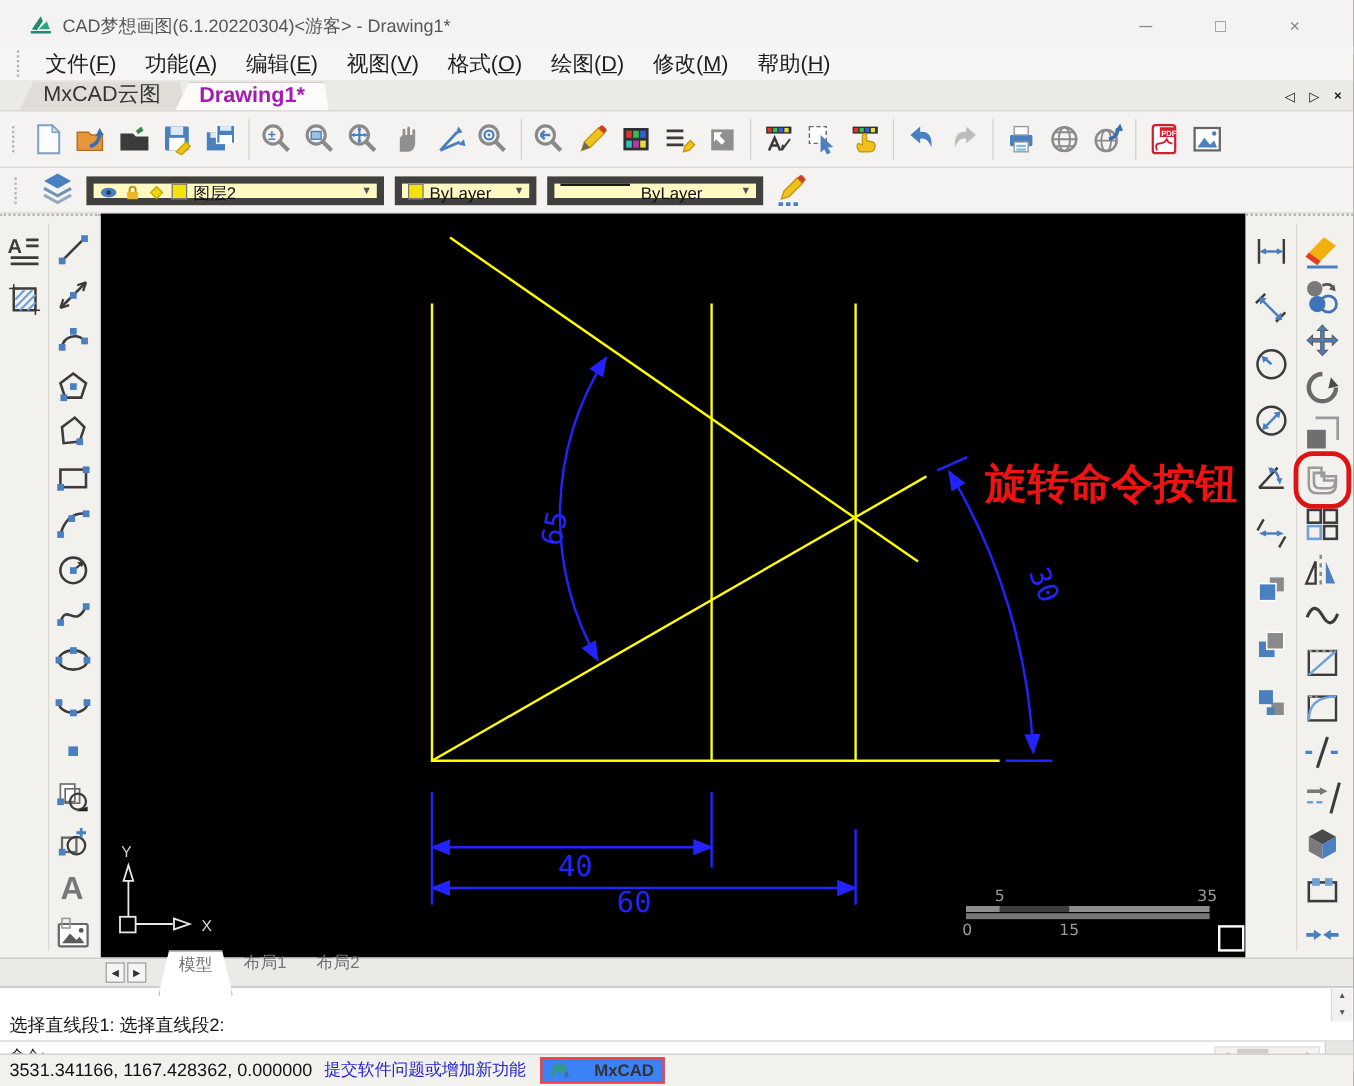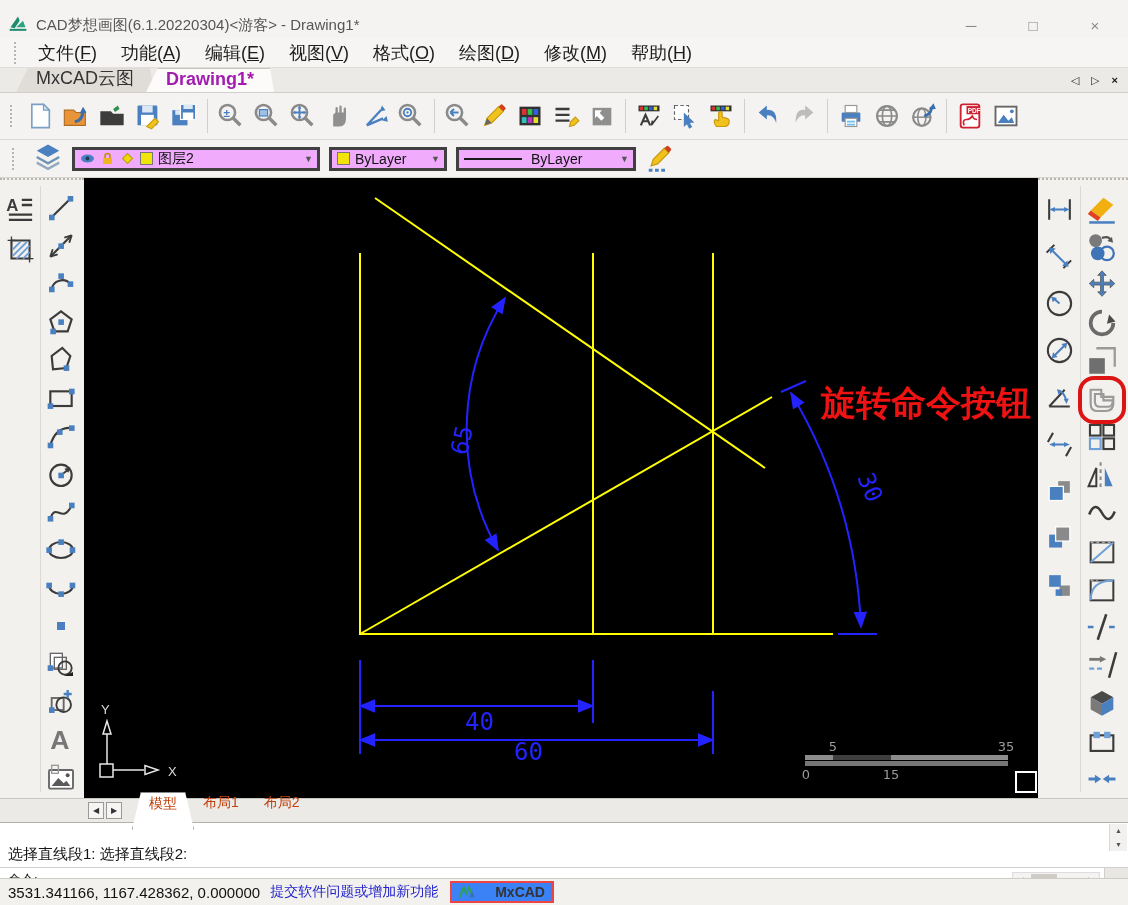--- a/index.html
+++ b/index.html
@@ -1,19 +1,19 @@
 <!DOCTYPE html>
 <html><head>
 <meta charset="utf-8">
 <style>
 *{box-sizing:border-box;margin:0;padding:0}
 html,body{width:1128px;height:905px}
 body{position:relative;background:#f0efec;font-family:"Liberation Sans","DejaVu Sans",sans-serif;overflow:hidden;font-size:14px}
 
-.titlebar{position:absolute;left:0;top:0;width:1128px;height:52px;background:#f4f3f1;border-bottom:1px solid #4d7c0f;display:flex;align-items:center;padding:0 8px}
+.titlebar{position:absolute;left:0;top:0;width:1128px;height:52px;background:#f4f3f1;border-bottom:7px solid #4d7c0f;display:flex;align-items:center;padding:0 24px}
 .title-text{color:#565656;font-size:15px;margin-left:8px;white-space:nowrap}
 .win-controls{margin-left:auto;display:flex;align-items:center;gap:44px;color:#8a8a8a;font-size:15px;padding-right:16px}
 .win-btn{width:18px;text-align:center;cursor:default}
 
 .menubar{position:absolute;left:0;top:38px;width:1128px;height:30px;background:#f6f5f3;border-bottom:1px solid #e2dfdb;display:flex;align-items:center;padding-left:14px}
 .grip{width:4px;height:22px;border-left:2px dotted #b8b4ae;margin-right:8px}
 .menu-item{font-size:18px;color:#1d1d1d;padding:4px 12px;white-space:nowrap}
 .menu-item u{text-decoration:underline}
 
 .doctabs{position:absolute;left:0;top:68px;width:1128px;height:25px;background:#eceae7;border-bottom:1px solid #d2cfca;display:flex;align-items:flex-end;padding-left:16px}
@@ -21,40 +21,40 @@
 .dtab.active{background:#fcfbfa;font-weight:bold;color:#a21caf;z-index:2;border-top:1px solid #c8c4bf}
 .dtab-controls{margin-left:auto;display:flex;align-items:center;gap:12px;padding-right:10px;font-size:11px;color:#1a1a1a;height:100%}
 
 .toolbar{position:absolute;left:0;top:93px;width:1128px;height:47px;background:#f4f3f1;border-bottom:1px solid #dcd8d3;display:flex;align-items:center;padding-left:10px}
 .tool{width:36px;height:40px;display:flex;align-items:center;justify-content:center}
 .tool svg{width:28px;height:28px}
 .vsep{width:1px;height:34px;background:#d2cfca;margin:0 5px}
 
 .layerbar{position:absolute;left:0;top:140px;width:1128px;height:38px;background:#f4f3f1;border-bottom:1px solid #d8d4cf;display:flex;align-items:center;padding-left:12px;gap:9px}
 .lb-icon svg{width:30px;height:30px}
-.dropdown{height:24px;background:#f0abfc;border:3px solid #404040;display:flex;align-items:center;font-size:14px;color:#111;padding:0 0 0 5px;gap:5px}
+.dropdown{height:24px;background:#fef9c3;border:6px solid #404040;display:flex;align-items:flex-start;font-size:14px;color:#111;padding:0 0 0 5px;gap:5px}
 .dd-layer{width:248px}.dd-color{width:118px}.dd-ltype{width:180px}
 .dd-chev{margin-left:auto;color:#555;font-size:9px;padding:0 4px;align-self:stretch;display:flex;align-items:center}
 .mini{width:15px;height:15px;display:inline-flex}
 .mini svg{width:15px;height:15px}
 .swatch{width:13px;height:13px;background:#f2e30a;border:1px solid #777}
 .ltline{width:58px;height:2px;background:#1a1a1a;margin-right:4px}
 
 .leftpanel{position:absolute;left:0;top:178px;width:84px;height:620px;background:#f2f1ee;border-top:2px dotted #b8b4ae}
 .rightpanel{position:absolute;left:1038px;top:178px;width:90px;height:620px;background:#f2f1ee;border-top:2px dotted #b8b4ae}
 .pdiv{position:absolute;top:6px;width:1px;height:606px;background:#dcd8d3}
 .ptool{position:absolute;display:flex;align-items:center;justify-content:center}
 .ptool svg{width:100%;height:100%}
 .red-ring{position:absolute;left:40px;top:196px;width:48px;height:48px;border:4px solid #dd1414;border-radius:16px;z-index:5}
 
 .canvas-wrap{position:absolute;left:84px;top:178px;width:954px;height:620px;background:#000}
 
 .modeltabs{position:absolute;left:0;top:798px;width:1128px;height:24px;background:#eceae7;border-top:1px solid #c9c5c0;display:flex;align-items:center;padding-left:88px;font-size:14px;color:#222}
 .mt-nav{width:16px;height:17px;border:1px solid #9a9a9a;background:#f6f5f3;font-size:8px;display:flex;align-items:center;justify-content:center;color:#333;margin-right:2px}
-.mtab{height:38px;line-height:20px;padding:0 16px;clip-path:polygon(9px 0,calc(100% - 9px) 0,100% 100%,0 100%);margin-right:-7px;color:#c2410c;border-bottom:1px solid #8a8a8a}
+.mtab{height:38px;line-height:20px;padding:0 16px;clip-path:polygon(9px 0,calc(100% - 9px) 0,100% 100%,0 100%);margin-right:-7px;color:#737373;border-bottom:1px solid #8a8a8a}
 .mtab.active{background:#fff;z-index:2;border:1px solid #8a8a8a;border-bottom:none}
 
 .cmd{position:absolute;left:0;top:822px;width:1128px;height:56px;background:#fff;border-top:1px solid #b3afa9}
 .cmd-history{height:30px;border-bottom:1px solid #cfcfcf;font-size:15px;color:#151515;padding:22px 8px;position:relative;font-family:"Liberation Sans","DejaVu Sans",sans-serif}
 .vscroll{position:absolute;right:1px;top:1px;width:18px;height:27px;display:flex;flex-direction:column;border-left:1px solid #d8d8d8}
 .vs-btn{flex:1;background:#f2f1ef;font-size:7px;color:#555;display:flex;align-items:center;justify-content:center}
 .cmd-input{height:25px;font-size:13px;color:#151515;padding:3px 8px;position:relative}
 .hscroll{position:absolute;right:28px;top:4px;width:88px;height:16px;display:flex;align-items:center;background:#f4f3f1;border:1px solid #ddd}
 .hs-btn{width:16px;text-align:center;font-size:7px;color:#555}
 .hs-thumb{width:26px;height:12px;background:#cfccc8;margin-left:2px}

